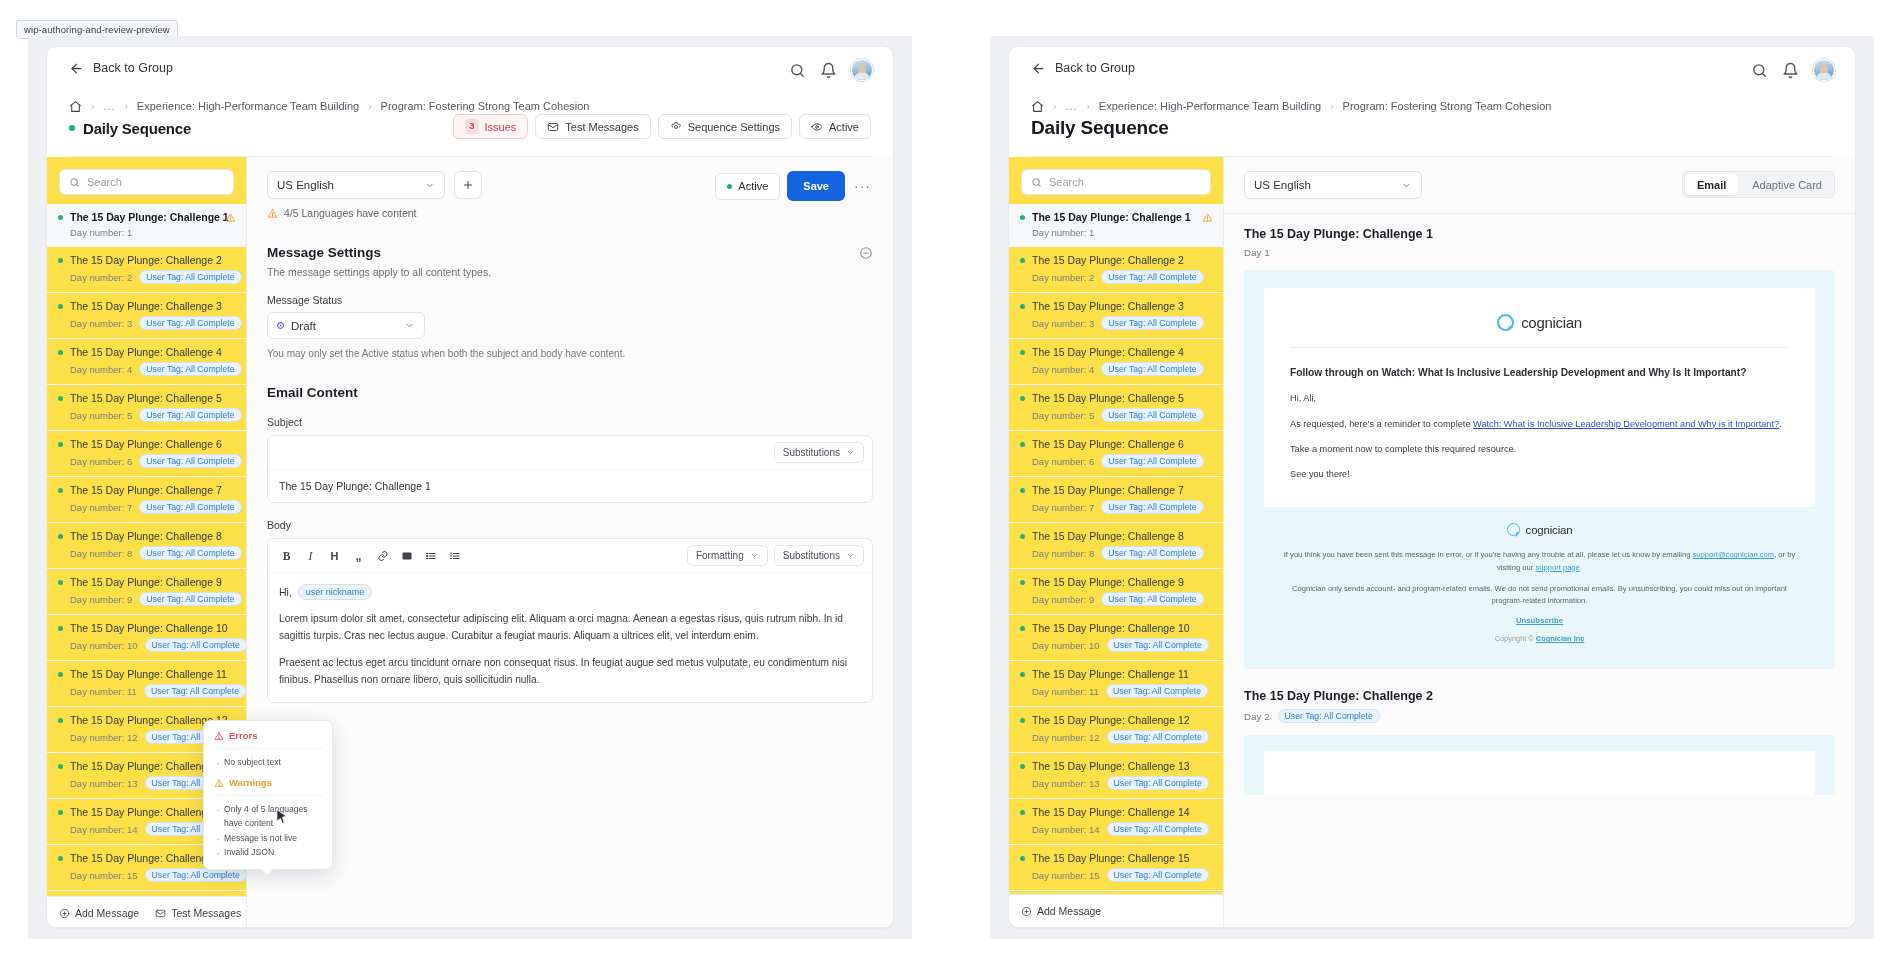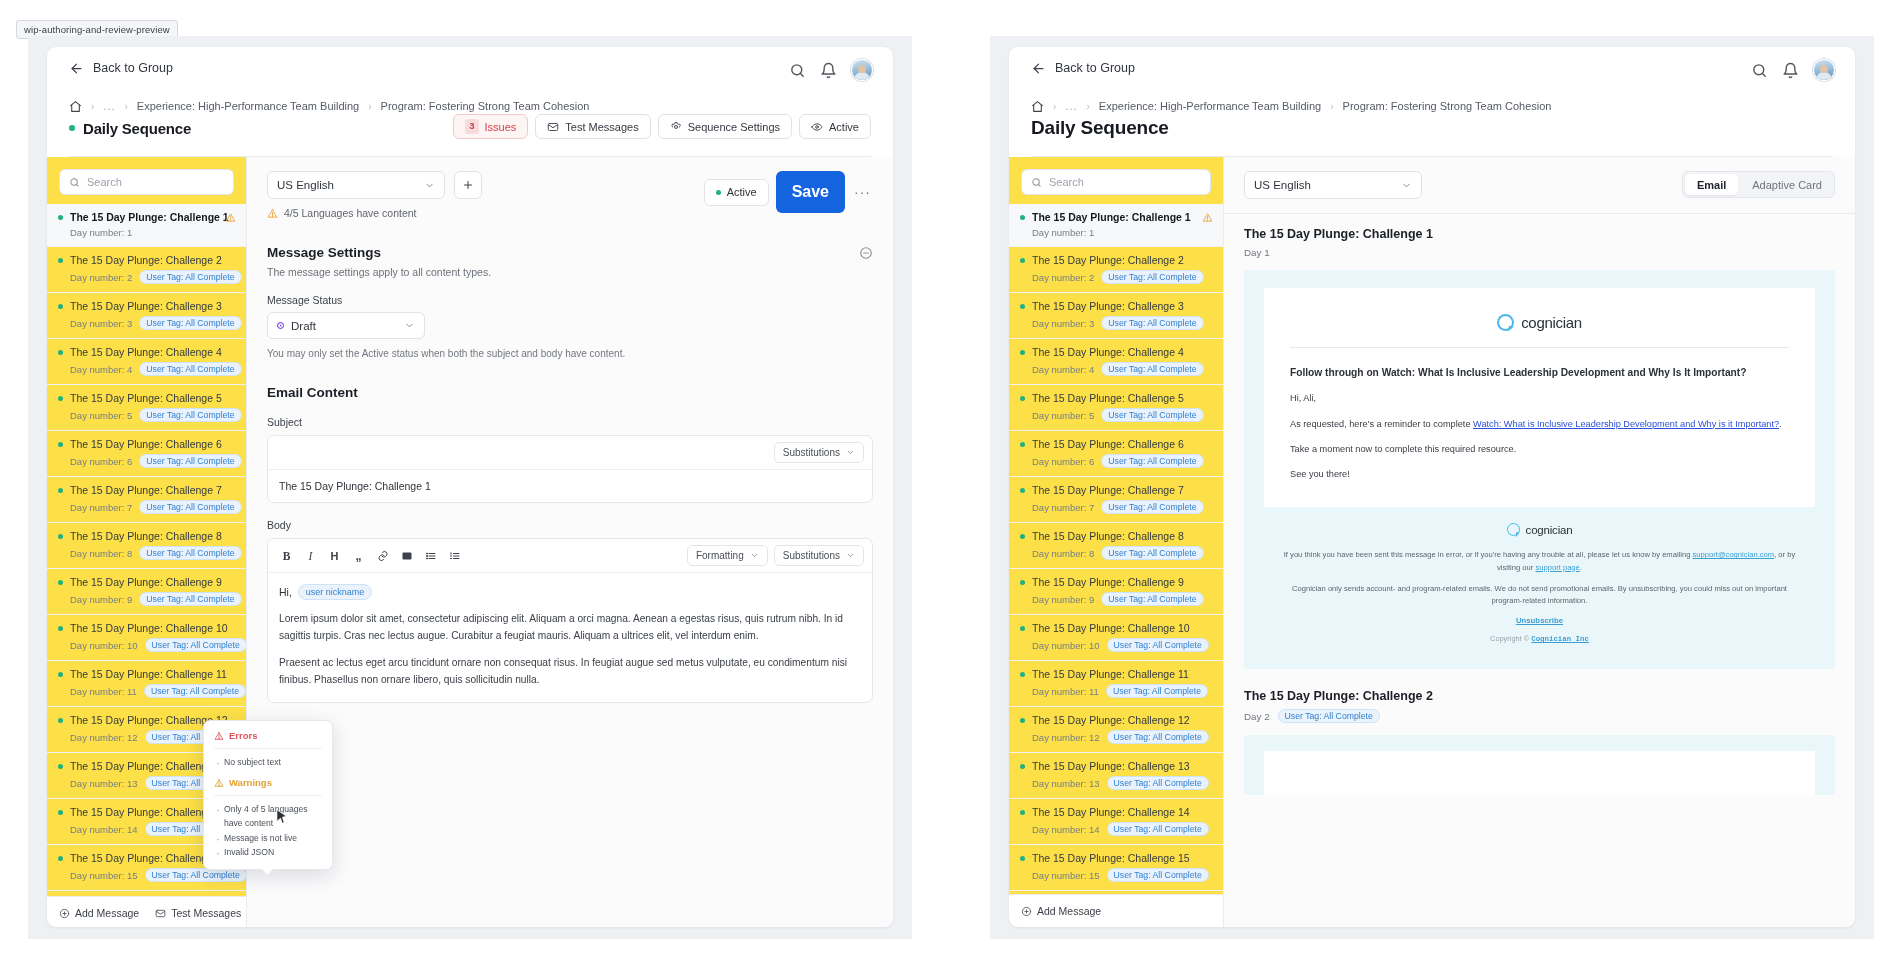--- a/index.html
+++ b/index.html
@@ -161,22 +161,22 @@
   }
   .plus-btn svg { width: 12px; height: 12px; }
   .lang-right { position: absolute; right: 0; top: 0; display: flex; align-items: center; gap: 7px; }
   .chip-active {
     display: flex; align-items: center; gap: 6px; height: 27px; padding: 0 11px;
     border: 1px solid #e0e3e8; border-radius: 6px; background: #fff;
     font-size: 11px; color: #2d323a; font-weight: 500; cursor: pointer;
   }
   .chip-active .d { width: 5px; height: 5px; border-radius: 50%; background: #22b07d; }
   .save-btn {
-    height: 42px; padding: 0 16px; border: 0; border-radius: 6px;
-    background: #1464e0; color: #fff; font-size: 16px; font-weight: bold;
+    height: 30px; padding: 0 16px; border: 0; border-radius: 6px;
+    background: #1464e0; color: #fff; font-size: 11px; font-weight: bold;
     font-family: inherit; cursor: pointer;
   }
   .dots-btn { color: #70767f; font-size: 14px; letter-spacing: 1px; cursor: pointer; padding: 0 2px; }
 
   .langwarn { display: flex; align-items: center; gap: 6px; margin-top: 8px; }
   .langwarn svg { width: 11px; height: 11px; color: #e8a33d; flex: none; }
   .langwarn span { font-size: 10.5px; color: #60656d; }
 
   .section { margin-top: 26px; position: relative; }
   .sec-title { font-size: 13.5px; font-weight: bold; color: #1b1f26; }
@@ -286,21 +286,21 @@
   .ef-mark::after {
     content:""; position:absolute; right:-1px; bottom:-2px;
     width:4px; height:5px; background:#4ab8e8;
     clip-path: polygon(0 0, 100% 0, 10% 100%);
   }
   .ef-text { font-size: 11.5px; color: #2c3137; letter-spacing: -.2px; }
   .ef-p { font-size: 7.6px; color: #5d646b; line-height: 1.62; margin-bottom: 9px; }
   .ef-link { color: #3b9fd4; text-decoration: underline; }
   .ef-unsub { font-size: 7.8px; color: #3b9fd4; text-decoration: underline; font-weight: bold; margin-bottom: 9px; }
   .ef-copy { font-size: 7.4px; color: #9aa1a8; }
-  .ef-copy a { color: #3b9fd4; text-decoration: underline; font-weight: bold; font-family: Liberation Mono, monospace; }
+  .ef-copy a { color: #3b9fd4; text-decoration: underline; font-weight: bold; }
 
   .prev-msg2 { padding: 20px 20px 0 20px; }
   .email-card2 {
     margin: 12px 20px 0 20px; background: #e9f7fa; border-radius: 3px;
     padding: 16px 20px 0 20px; height: 60px;
   }
   .email-white2 { background: #fff; height: 44px; }
 
   
   .tooltip {

